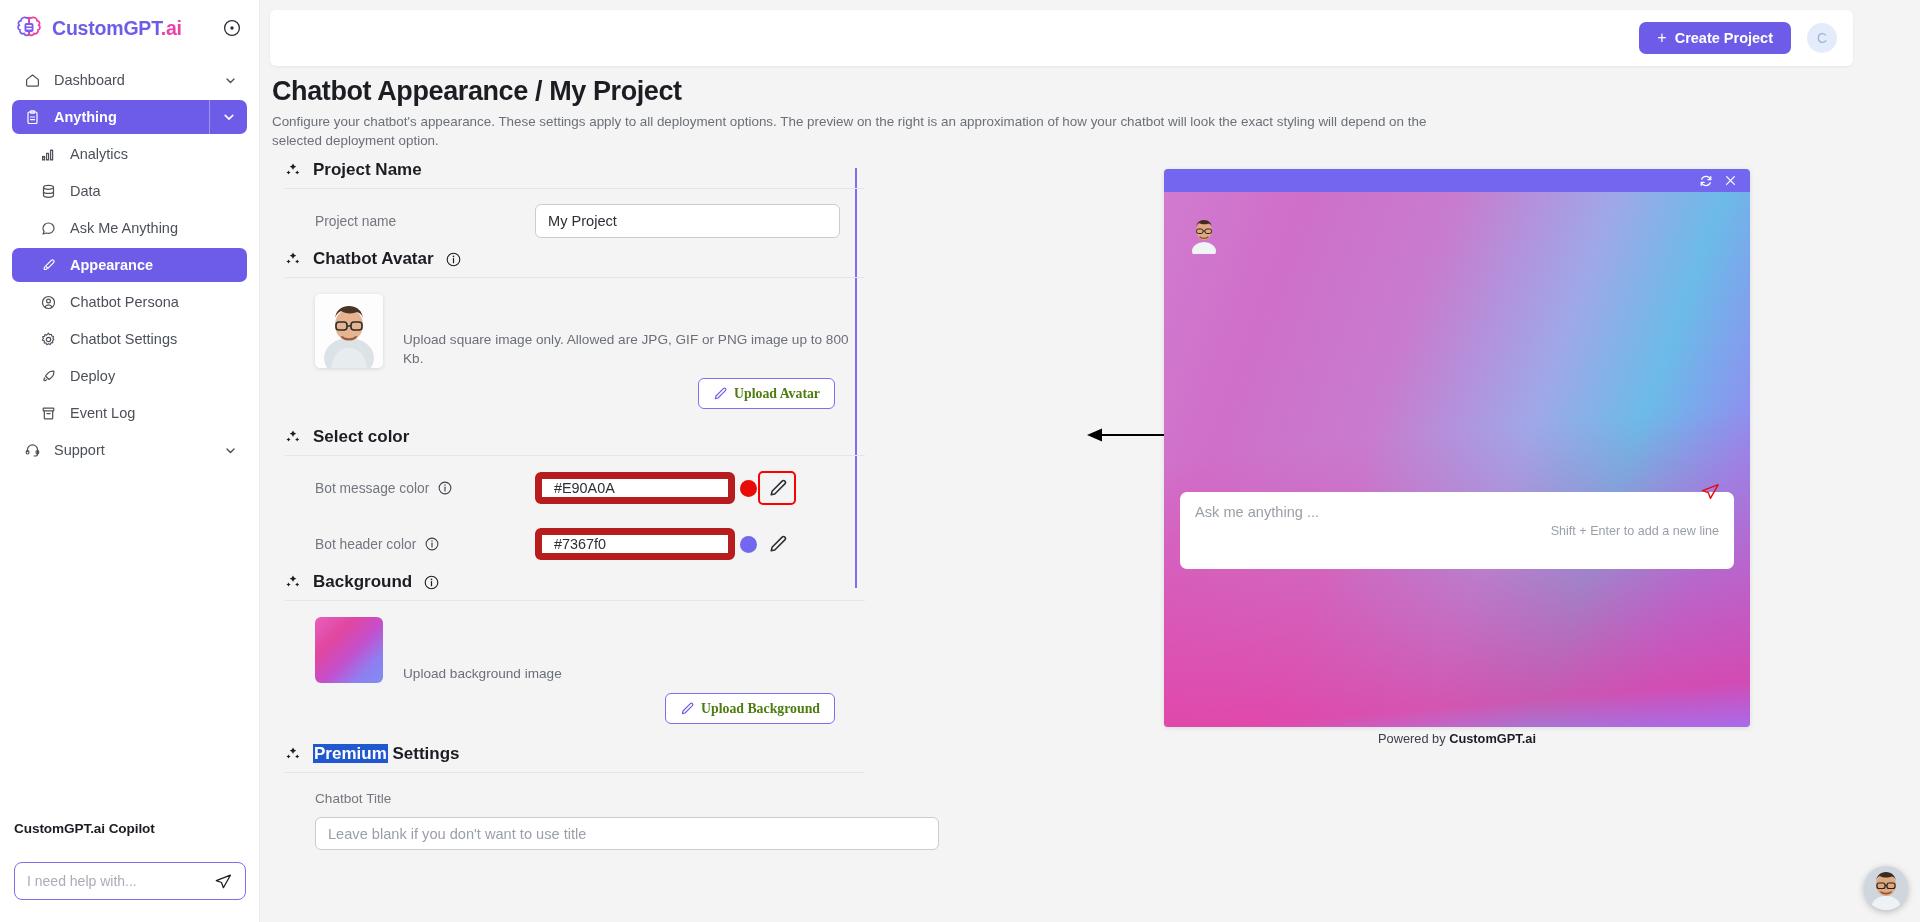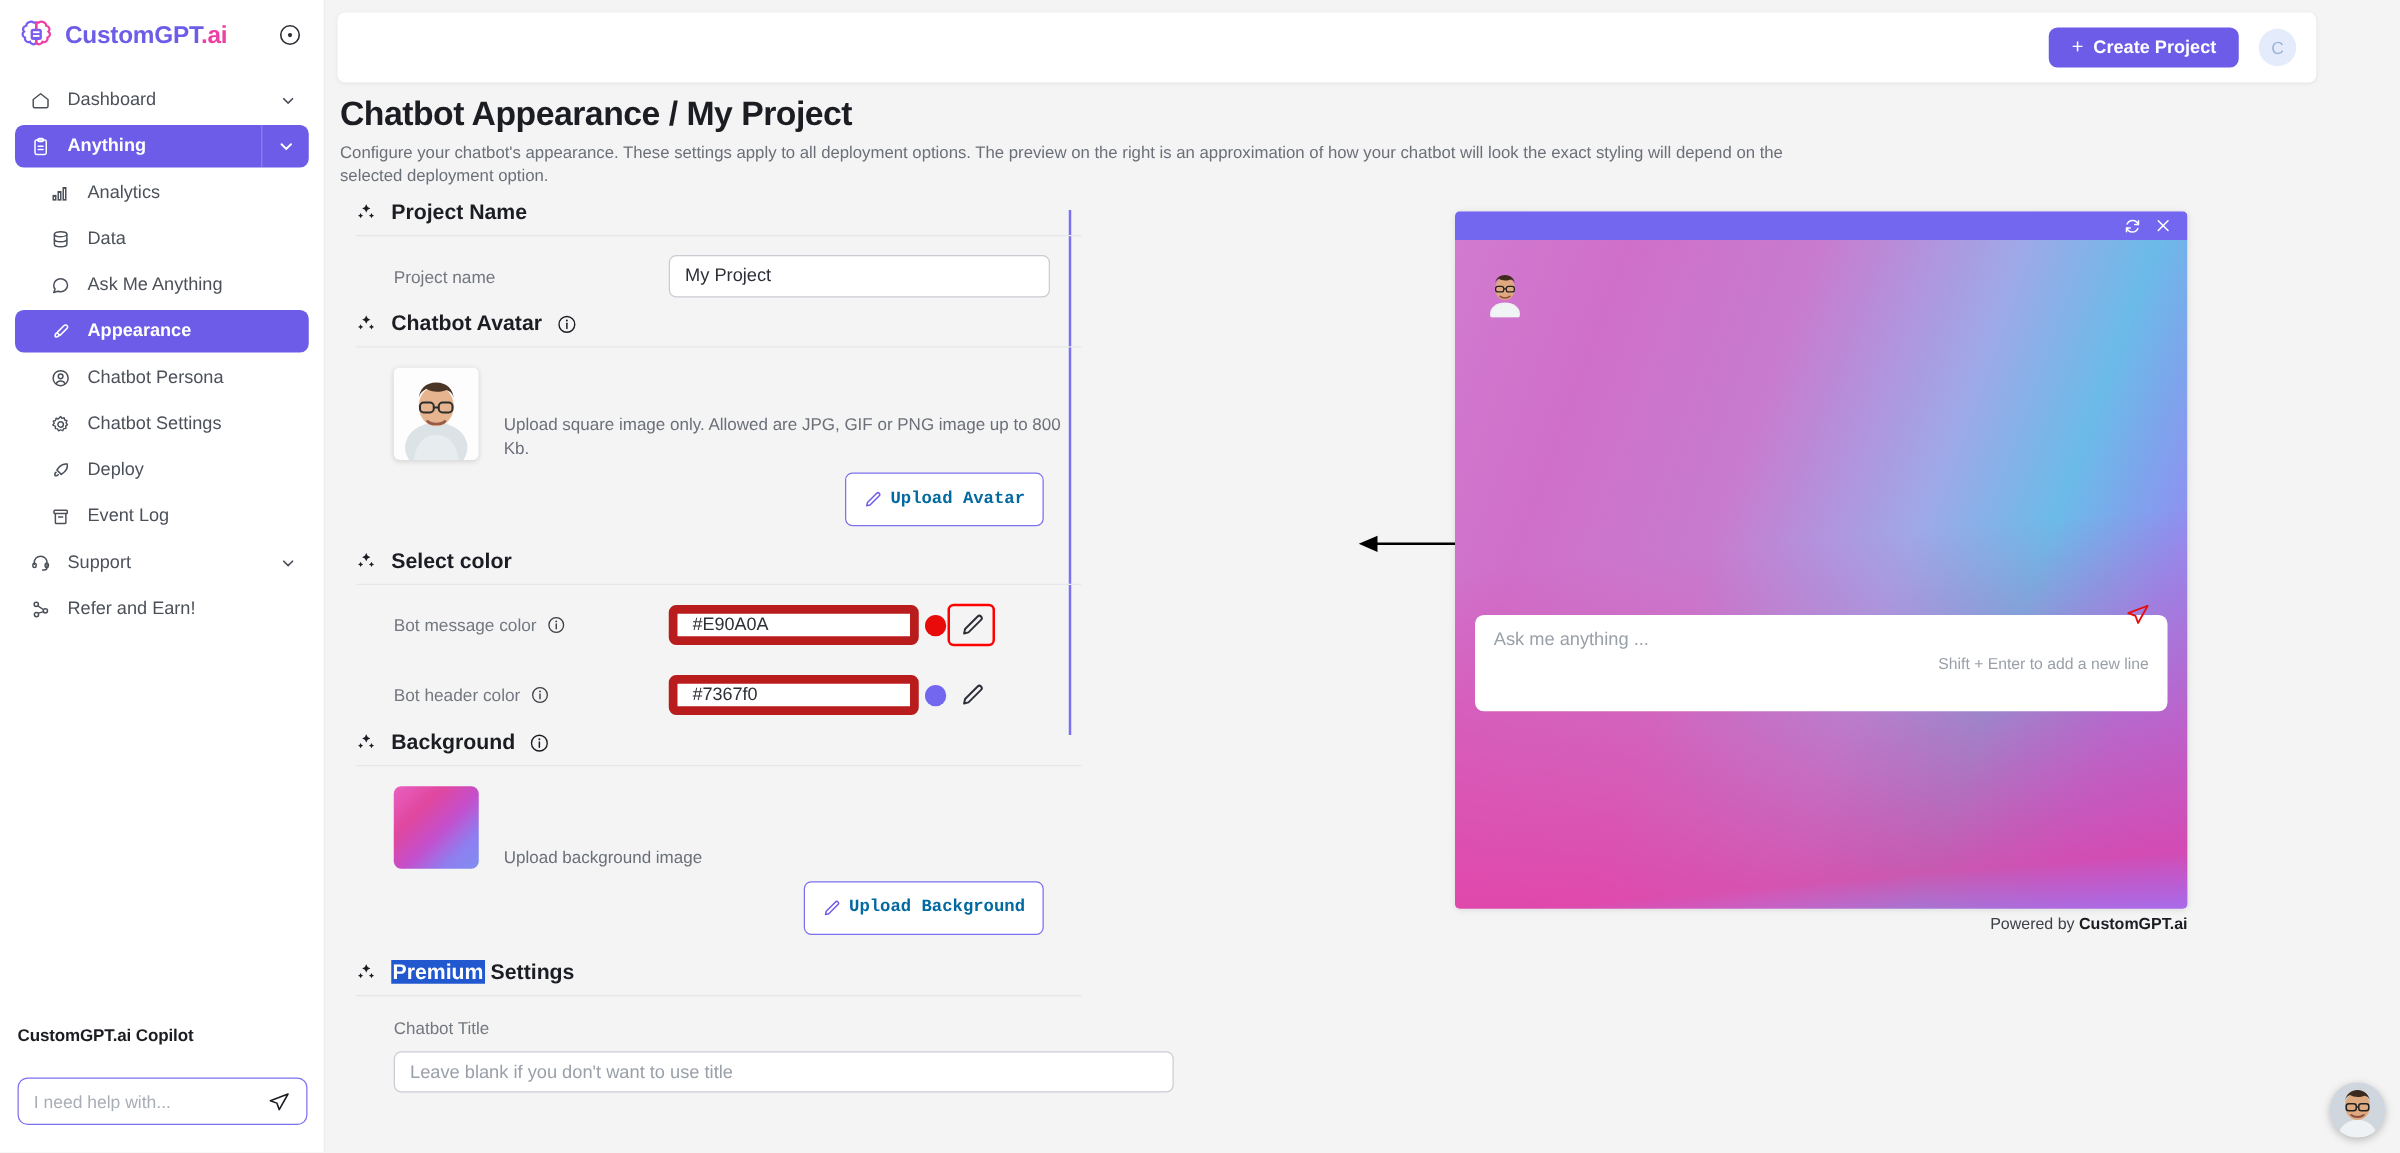--- a/index.html
+++ b/index.html
@@ -121,23 +121,23 @@
   .txt-input::placeholder { color: #9aa0a8; }
 
   .avatar-row { display: flex; align-items: flex-end; padding: 12px 0 4px 0; }
   .avatar-thumb {
     width: 68px; height: 74px; margin-left: 30px; border-radius: 5px;
     overflow: hidden; flex: 0 0 68px; box-shadow: 0 1px 4px rgba(0,0,0,.12);
     background: #e9edf2;
   }
   .avatar-note { flex: 1; padding-left: 20px; font-size: 13.6px; color: #6b7078; line-height: 19px; }
   .outline-btn {
-    border: 1px solid #7c6ff0; color: #0369a1; background: #fff; border-radius: 6px;
-    height: 43px; padding: 0 14px; font-size: 13.8px; font-weight: 600; cursor: pointer;
-    display: inline-flex; align-items: center; gap: 7px; font-family: Liberation Mono, monospace;
+    border: 1px solid #7c6ff0; color: #4d7c0f; background: #fff; border-radius: 6px;
+    height: 31px; padding: 0 14px; font-size: 13.8px; font-weight: 600; cursor: pointer;
+    display: inline-flex; align-items: center; gap: 7px; font-family: Liberation Serif, serif;
   }
   .btn-wrap { display: flex; justify-content: flex-end; padding-right: 30px; margin-top: 6px; }
 
   .color-input-wrap {
     width: 200px; height: 32px; border: 7px solid #b91c1c; border-radius: 6px;
     background: #fff; display: flex; align-items: center; padding: 0 12px;
   }
   .color-input-wrap input {
     flex: 1; border: 0; outline: 0; font-size: 14.4px; color: #2c2f36;
     font-family: "Liberation Sans", sans-serif; background: transparent;
@@ -185,21 +185,21 @@
   .chat-input-box {
     position: absolute; left: 16px; bottom: 158px; width: 554px; height: 77px;
     background: #fff; border-radius: 7px; z-index: 3; padding: 12px 15px;
     display: flex; justify-content: space-between;
   }
   .chat-ph { font-size: 14.6px; color: #9aa0a8; }
   .chat-bot-row { display: flex; align-items: center; justify-content: flex-end; gap: 0; position: relative; }
   .chat-hint { font-size: 12.6px; color: #9aa0a8; }
   .chat-send { position: absolute; right: -2px; top: -24px; width: 22px; height: 22px; cursor: pointer; }
   .powered {
-    position: absolute; left: 904px; top: 731px; width: 586px; text-align: right;
+    position: absolute; left: 904px; top: 731px; width: 586px; text-align: center;
     font-size: 12.8px; color: #3d4148;
   }
   .powered b { font-weight: 700; color: #1b1d22; }
 
   .fab {
     position: absolute; right: 12px; bottom: 12px; width: 44px; height: 44px;
     border-radius: 50%; overflow: hidden; cursor: pointer;
     box-shadow: 0 2px 7px rgba(0,0,0,.25); background: #d8dde4;
   }
   svg { display: block; }
@@ -358,31 +358,20 @@
             </svg>
         </span>
         <span class="lbl">Support</span>
         <span class="chev">
           <svg width="13" height="13" viewBox="0 0 13 13">
               <path d="M3 5l3.5 3.5L10 5" fill="none" stroke="#4b5059" stroke-width="1.4" stroke-linecap="round"></path>
             </svg>
         </span>
       </div>
 
-      <div class="nav-item">
-        <span class="ic">
-          <svg width="17" height="17" viewBox="0 0 17 17">
-              <circle cx="5" cy="4.4" r="1.7" fill="none" stroke="#4b5059" stroke-width="1.2"></circle>
-              <circle cx="12.3" cy="9.6" r="1.7" fill="none" stroke="#4b5059" stroke-width="1.2"></circle>
-              <circle cx="5.2" cy="12.6" r="1.7" fill="none" stroke="#4b5059" stroke-width="1.2"></circle>
-              <path d="M6.3 5.7l4.6 3.1M6.6 11.5l4.4-1.2" stroke="#4b5059" stroke-width="1.2"></path>
-            </svg>
-        </span>
-        <span class="lbl">Refer and Earn!</span>
-      </div>
     </nav>
 
     <div class="copilot">
       <div class="copilot-title">CustomGPT.ai Copilot</div>
       <div class="copilot-box">
         <input type="text" value="" placeholder="I need help with..." style="">
         <span class="send-ic">
           <svg width="20" height="20" viewBox="0 0 20 20">
               <path d="M17.4 4.2 3.3 9.6l5.2 1.9 1.9 5.2z" fill="none" stroke="#1b1d22" stroke-width="1.25" stroke-linejoin="round"></path>
             </svg>

